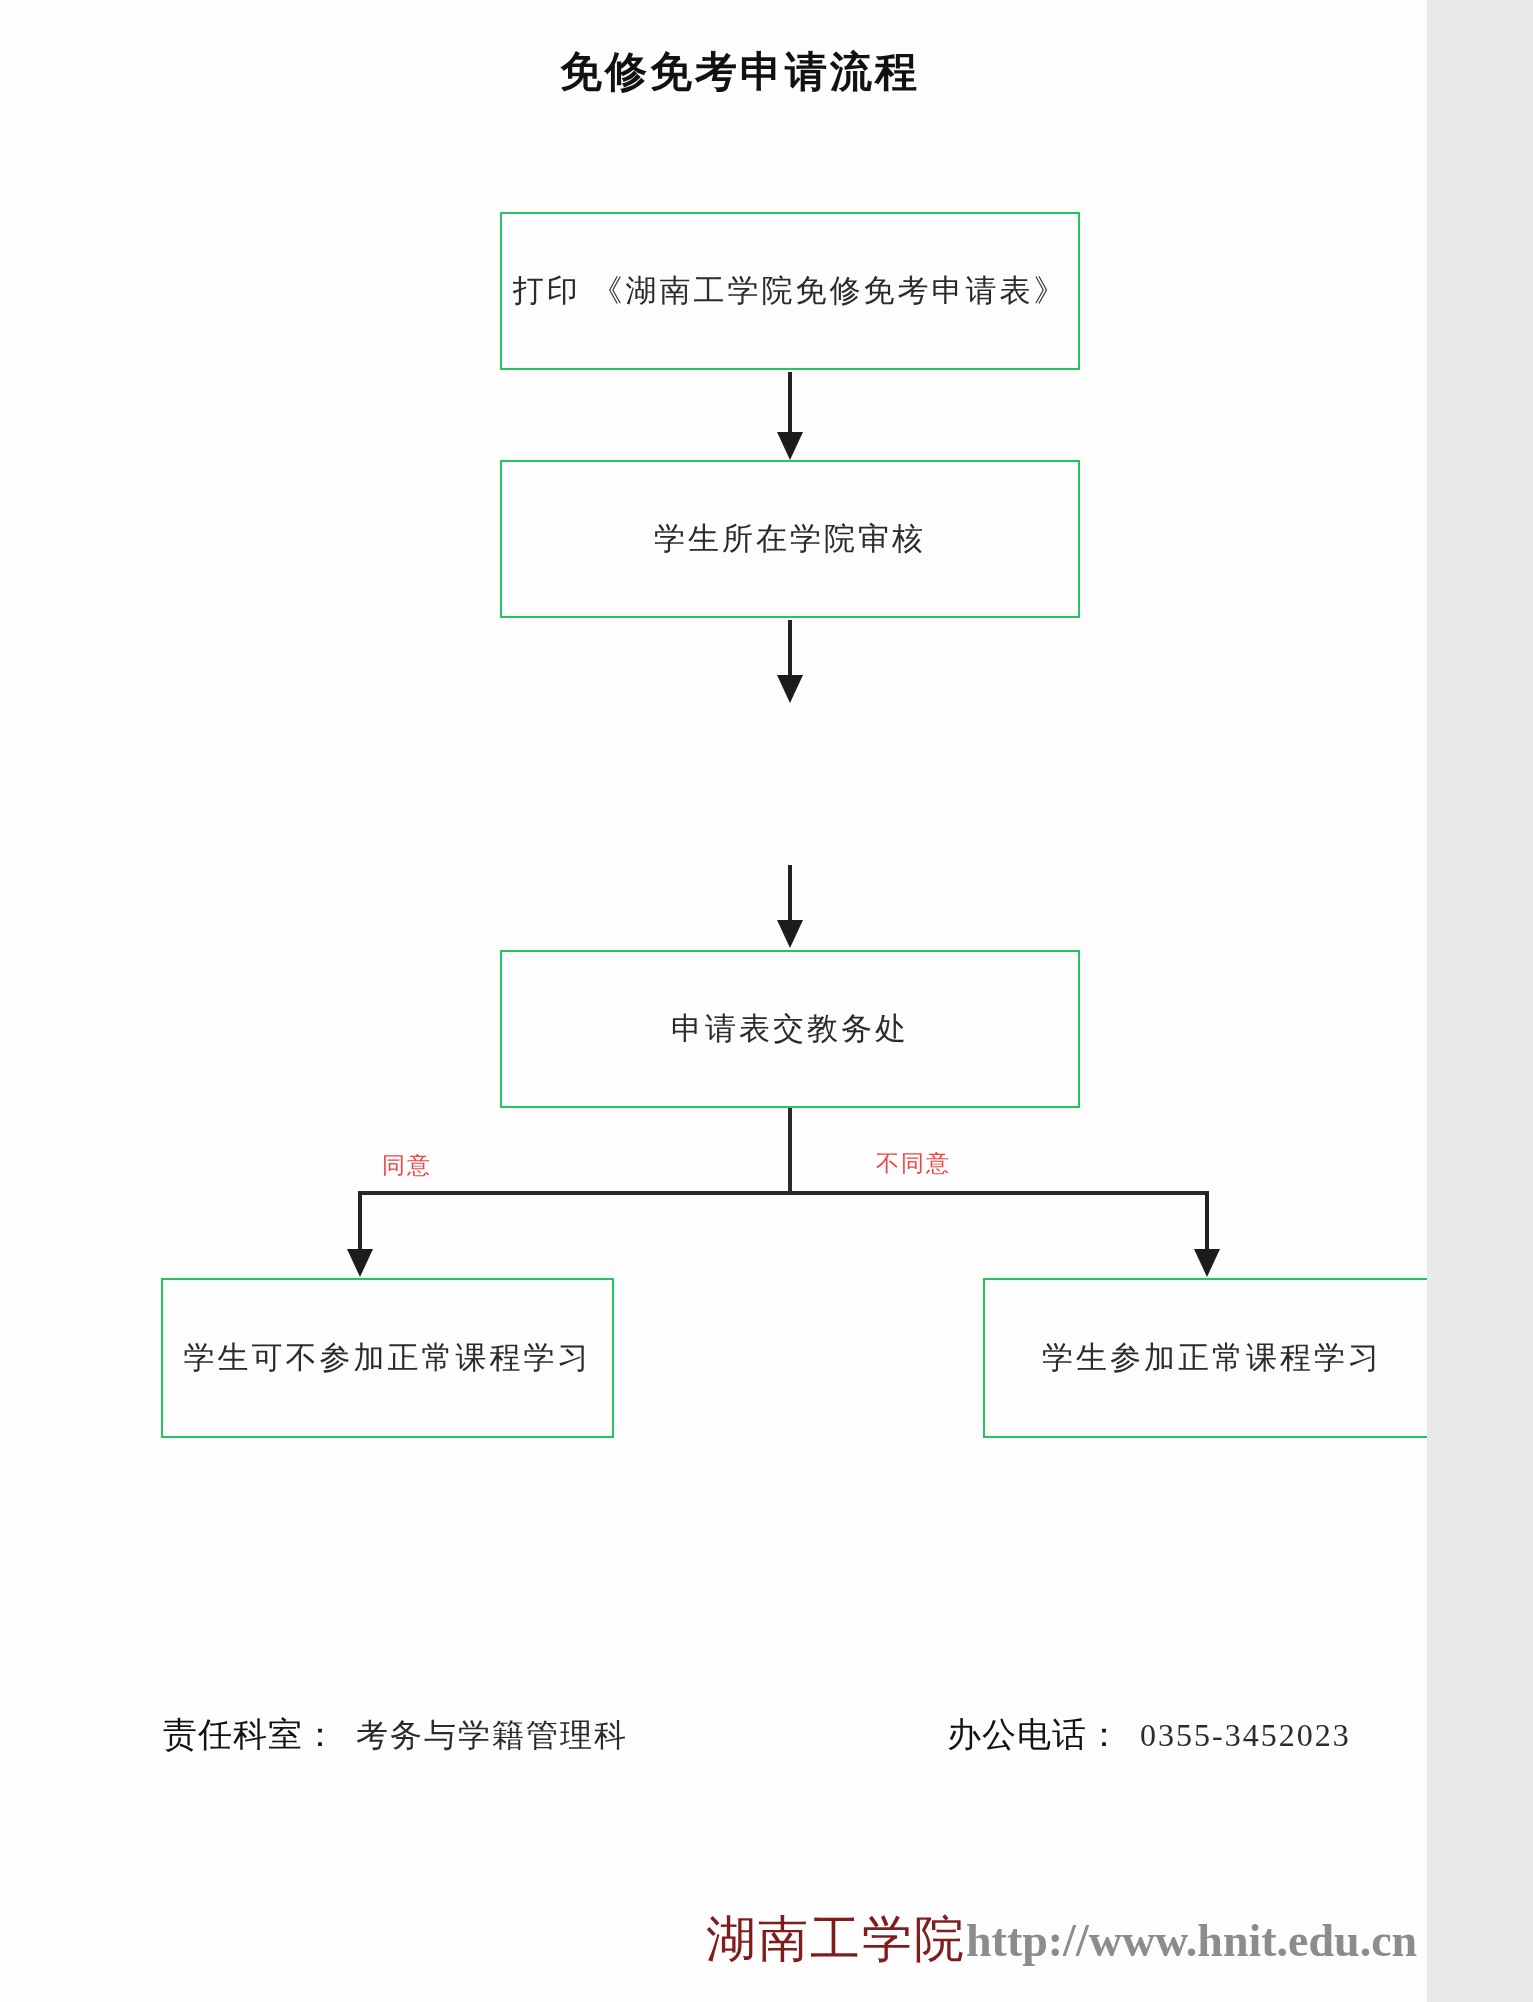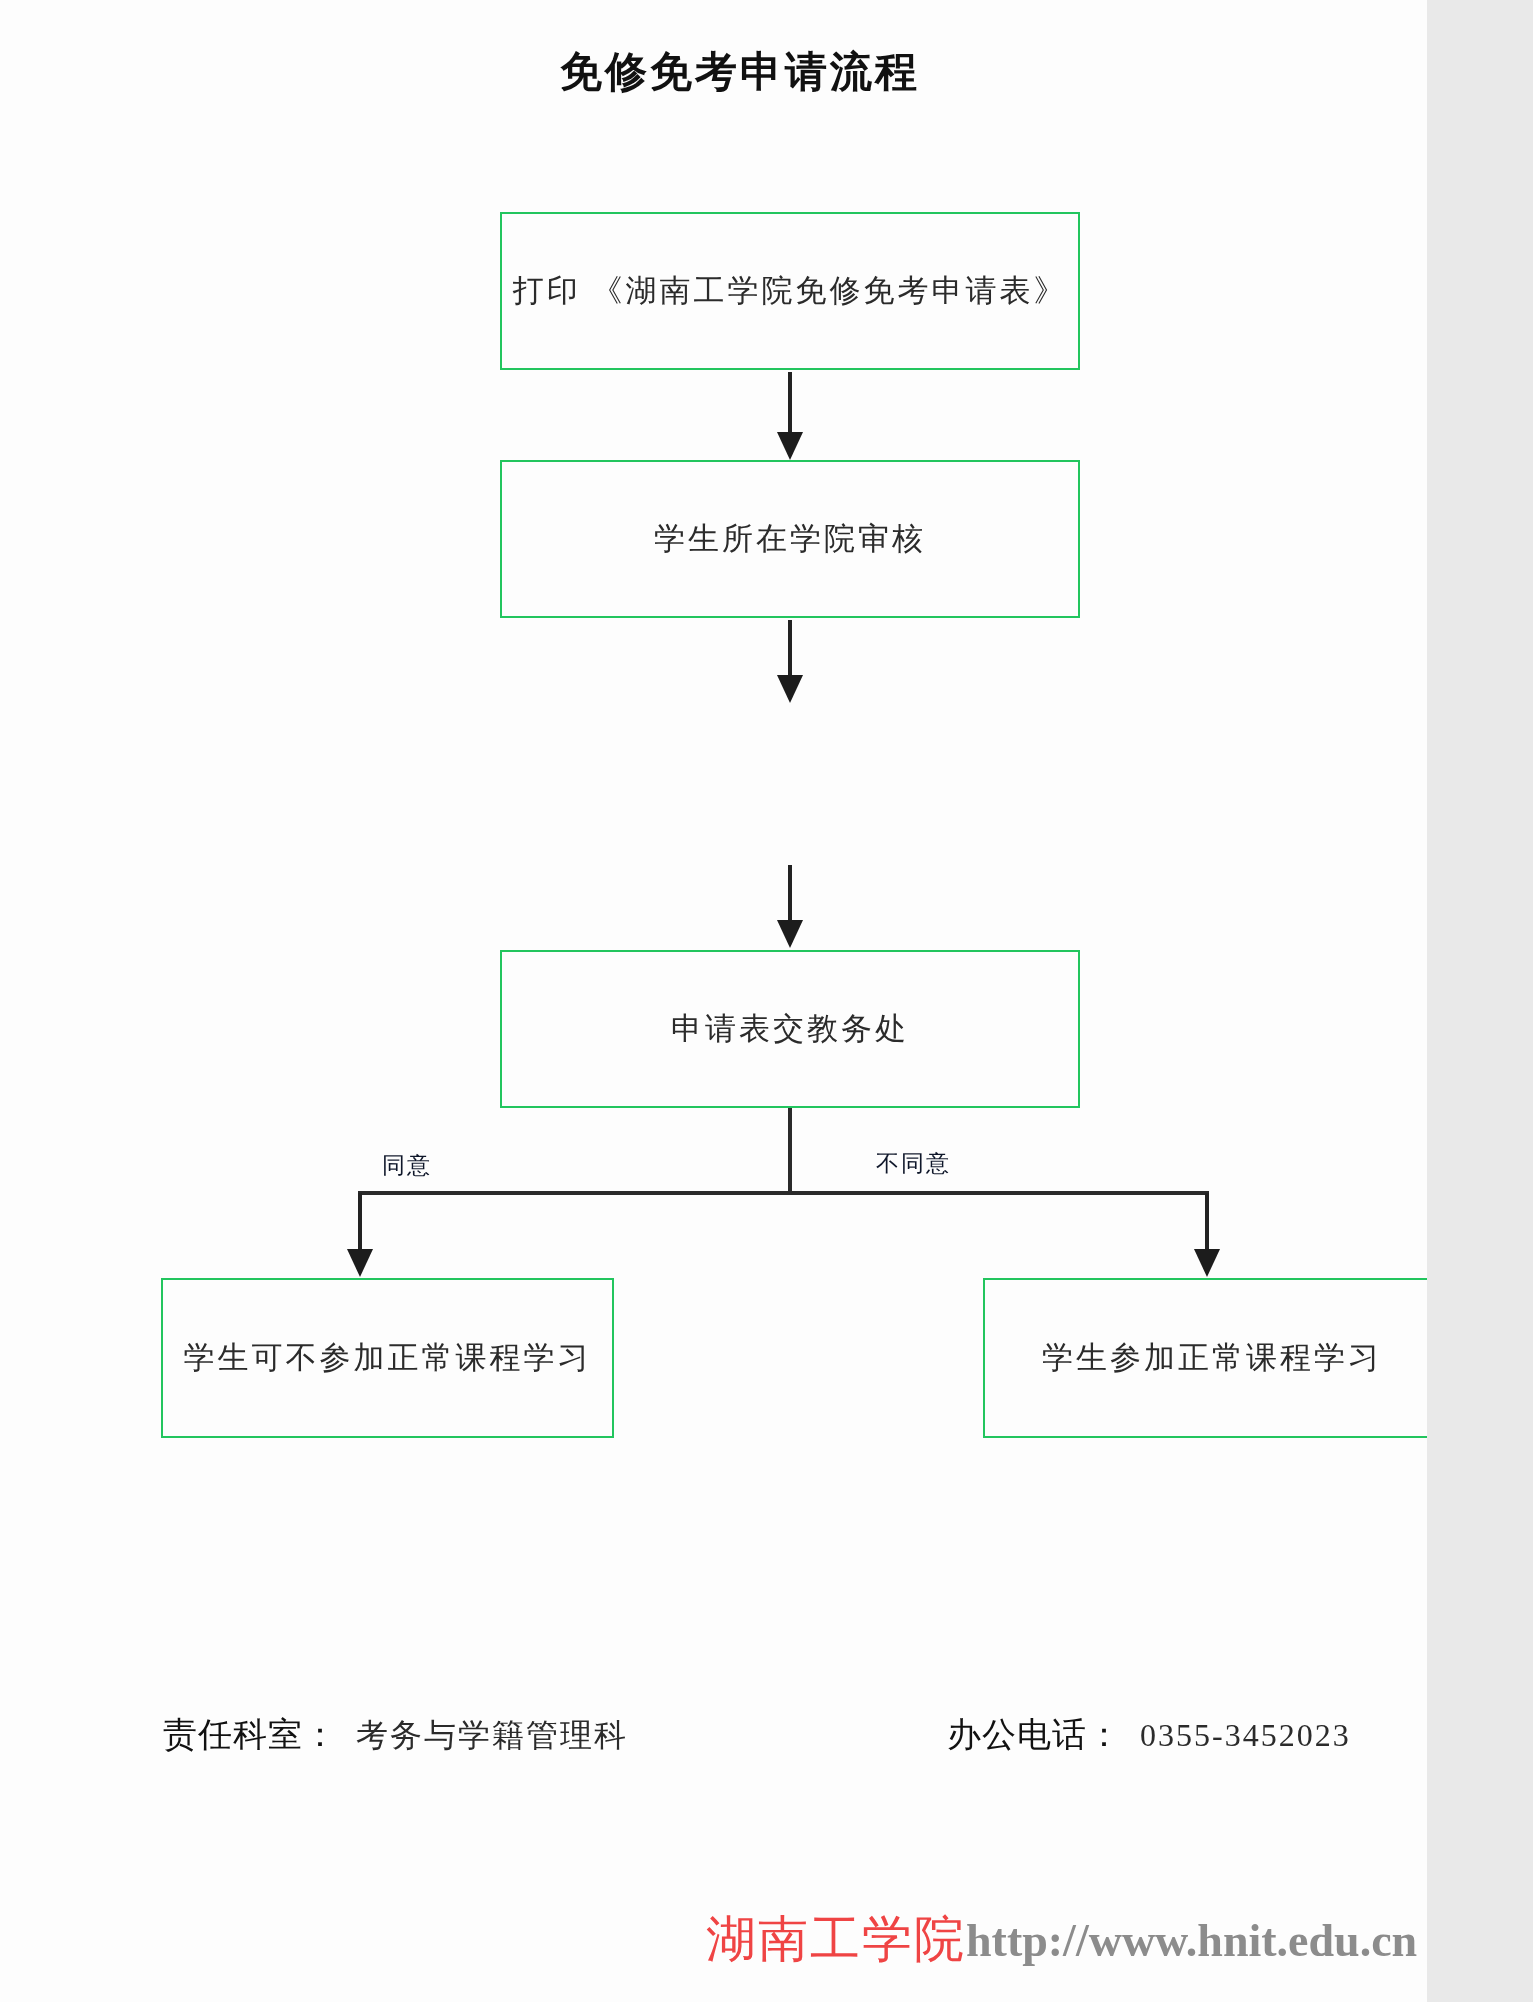--- a/index.html
+++ b/index.html
@@ -39,21 +39,21 @@
   .step-3{left:500px;top:705px;width:580px;height:158px;}
   .step-4{left:500px;top:950px;width:580px;height:158px;}
   .outcome-agree{left:137px;top:1278px;width:453px;height:160px;margin-left:24px;}
   .outcome-disagree{left:983px;top:1278px;width:450px;height:160px;padding-left:8px;}
   .svg-layer{position:absolute;left:0;top:0;width:1533px;height:2002px;pointer-events:none;}
   .branch-label{
     position:absolute;
     font-family:Liberation Serif, serif;
     font-size:23px;
     letter-spacing:2px;
-    color:#0f172a;
+    color:#ef4444;
     white-space:nowrap;
   }
   .branch-label.agree{left:382px;top:1150px;}
   .branch-label.disagree{left:876px;top:1148px;}
   .info-row{
     position:absolute;
     display:flex;align-items:baseline;gap:18px;
     white-space:nowrap;
   }
   .info-row .info-label{
@@ -75,21 +75,21 @@
     position:absolute;
     left:706px;top:1906px;
     display:flex;align-items:baseline;
     white-space:nowrap;
     color:#8c8c8c;
   }
   .footer-org{
     font-family:"Liberation Serif",serif;
     font-size:50px;
     letter-spacing:2px;
-    color:#ef4444;
+    color:#7f1d1d;
   }
   .footer-url{
     font-family:Liberation Serif, serif;
     font-weight:bold;
     font-size:46px;
     color:#8c8c8c;
   }
 </style>
 </head>
 <body>

